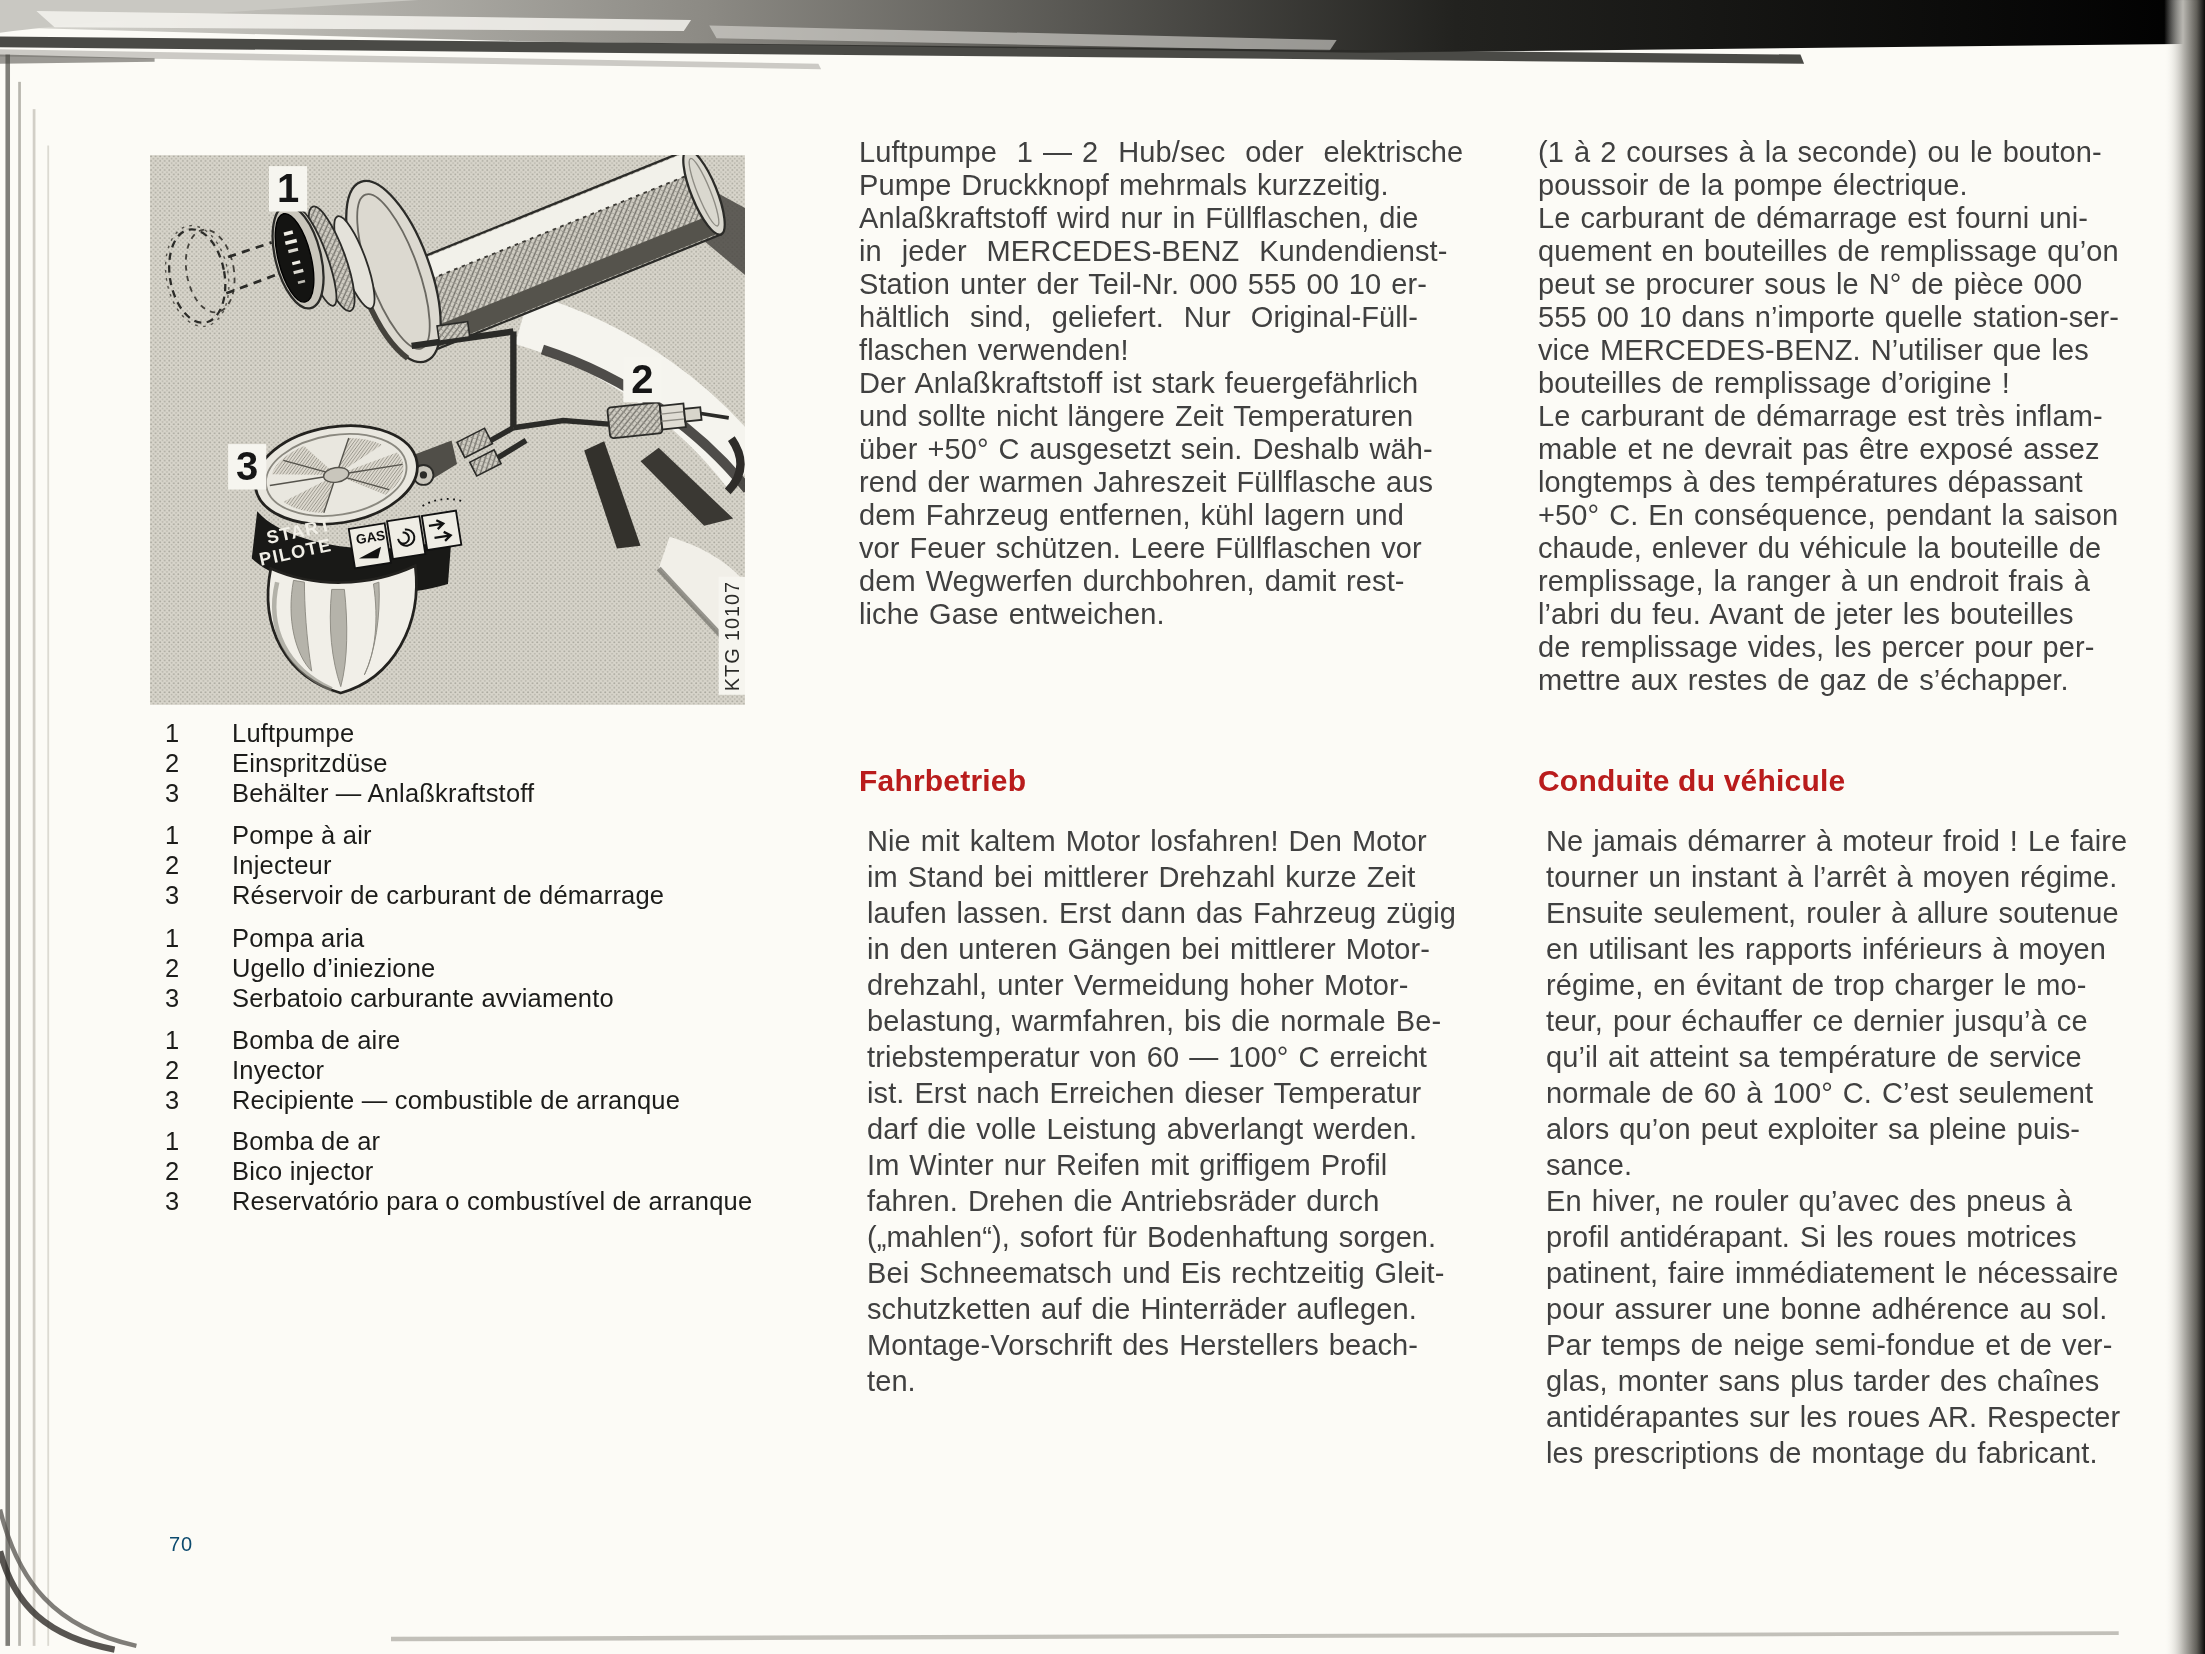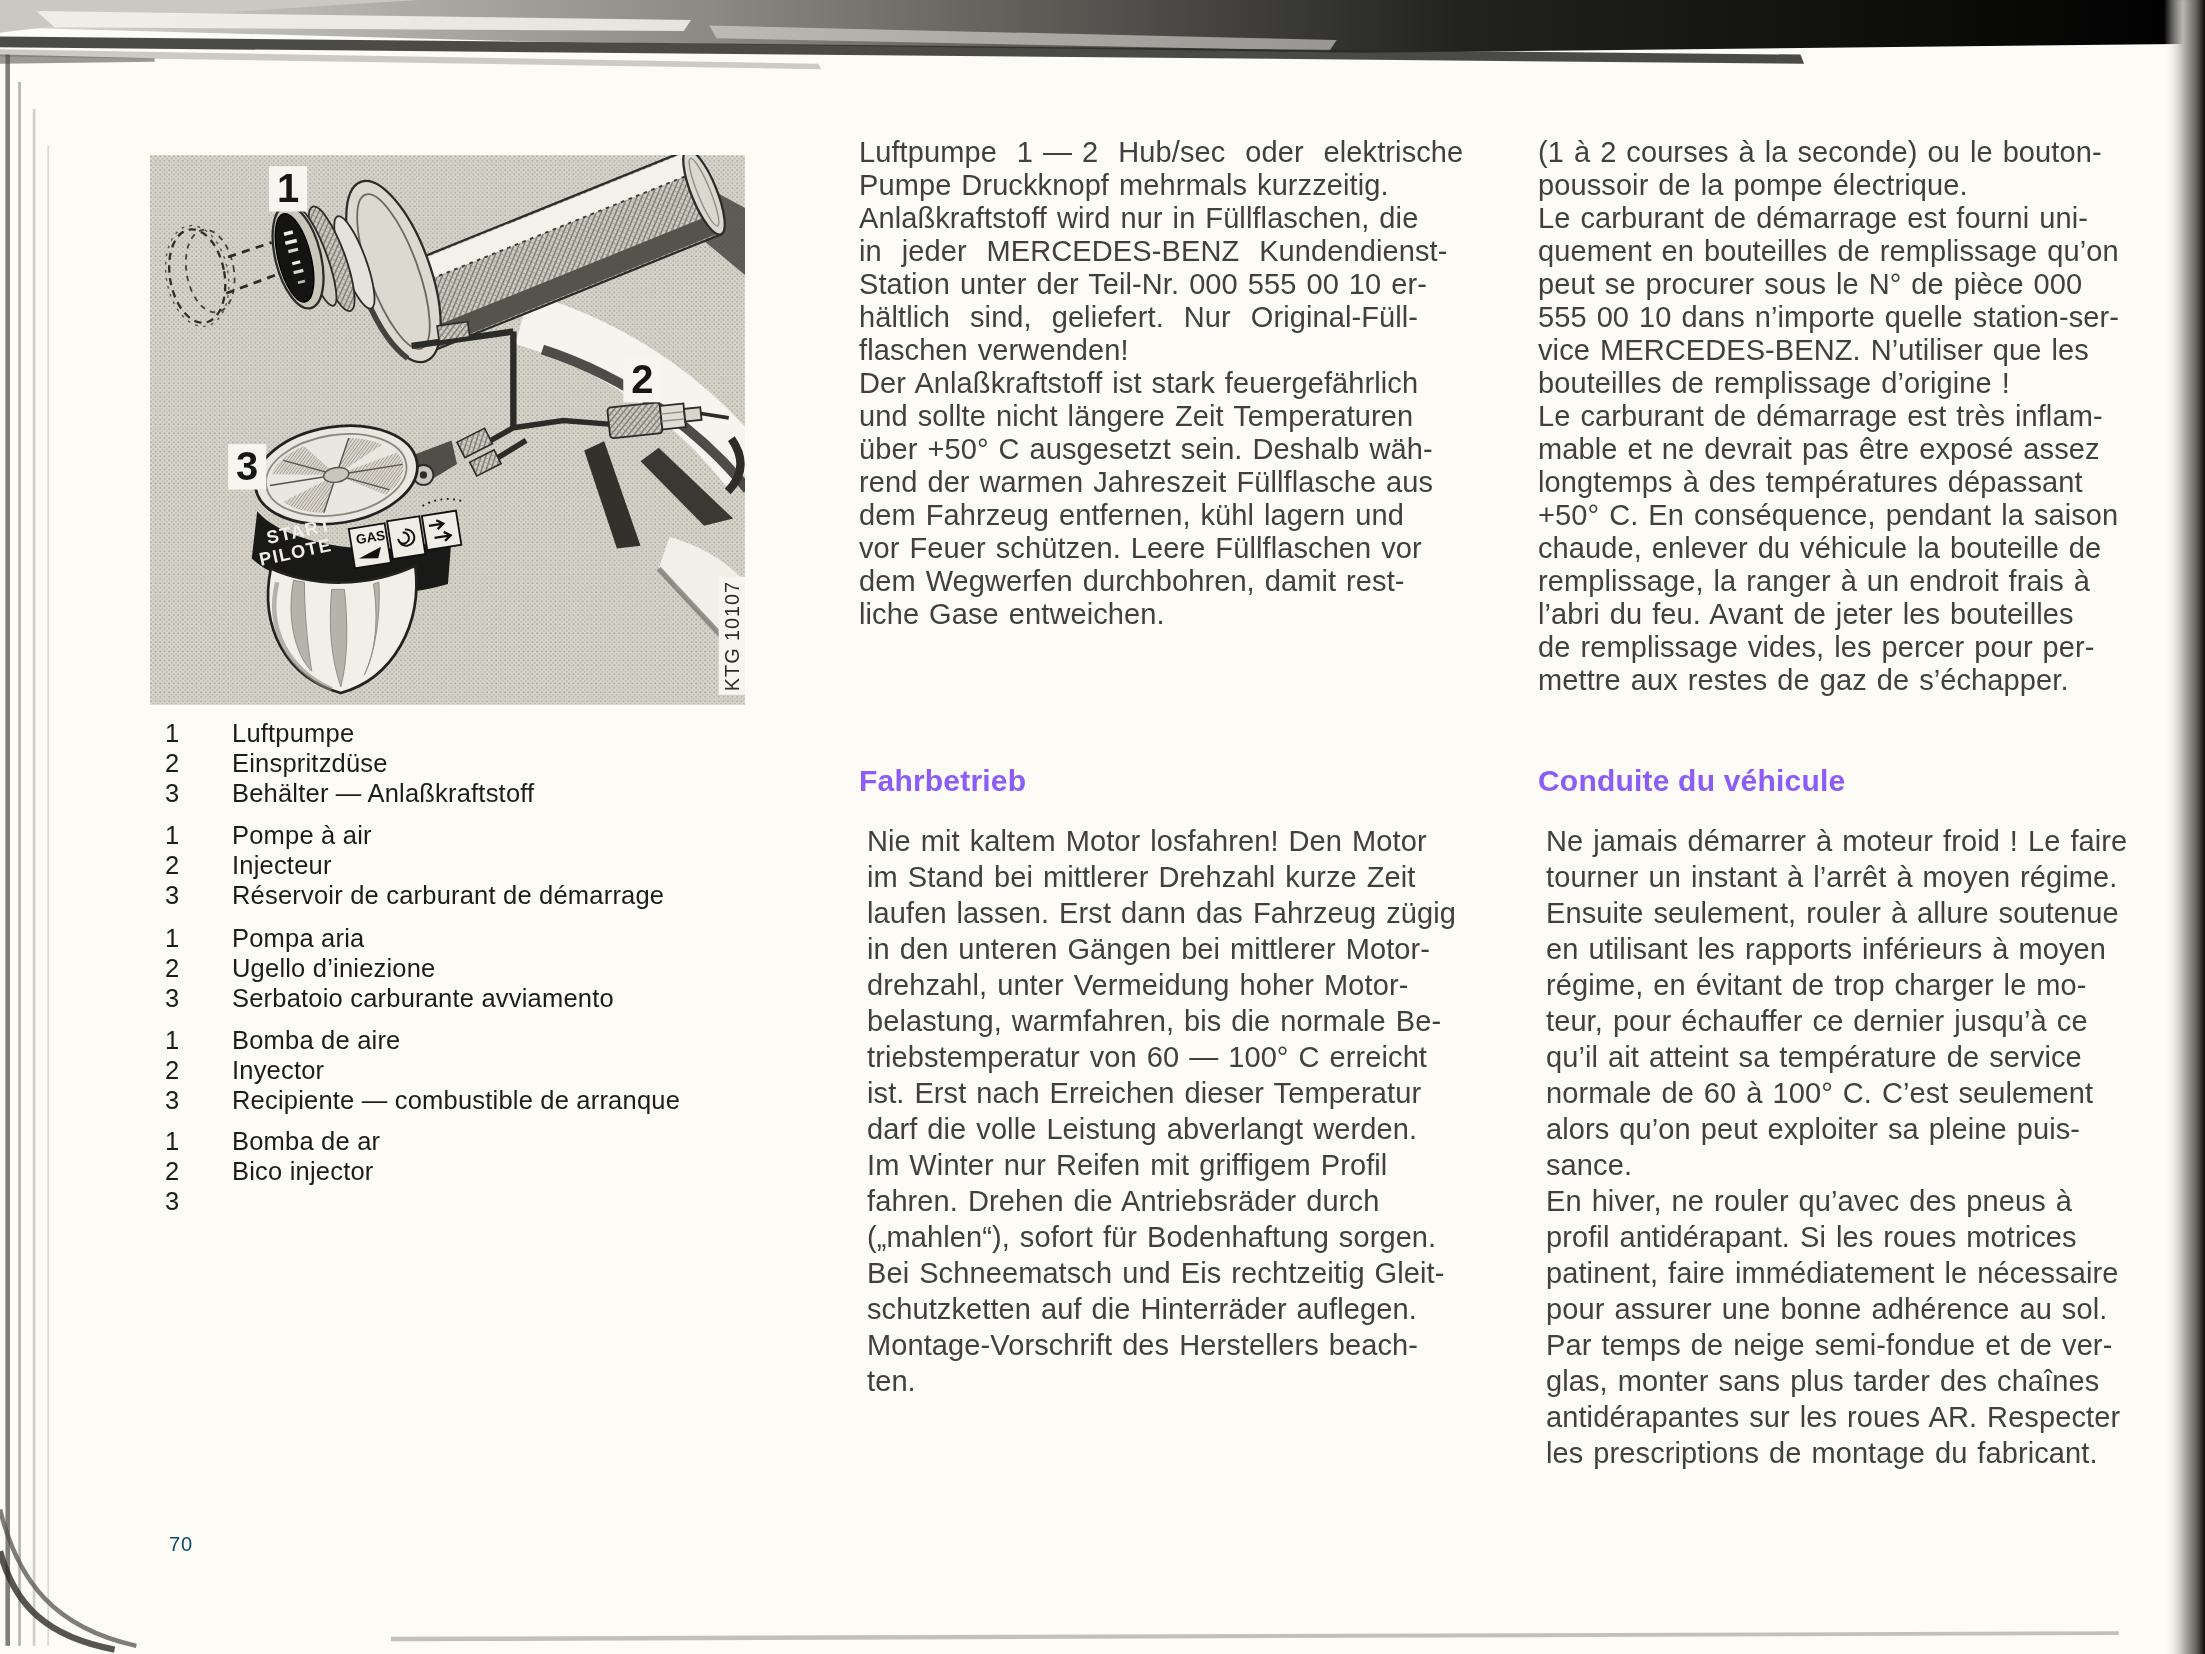--- a/index.html
+++ b/index.html
@@ -22,21 +22,21 @@
     word-spacing:1.8px;
     color:#404040;
   }
   .para1{line-height:33px;}
   .para2{line-height:36px;margin-left:8px;}
   .heading{
     position:absolute;
     font-size:30px;
     font-weight:700;
     letter-spacing:0.2px;
-    color:#8b5cf6;
+    color:#b91c1c;
   }
   .legend-block{position:absolute;left:165px;}
   .legend-row{display:flex;line-height:30px;font-size:25.5px;color:#1c1c1a;}
   .legend-row .ln{width:58px;flex:0 0 58px;}
   .legend-row .lt{letter-spacing:0.2px;margin-left:9px;}
   .page-number{
     position:absolute;left:169px;top:1533px;
     font-size:20px;color:#0c4a6e;letter-spacing:0.9px;
   }
 </style>
@@ -322,20 +322,21 @@
         <div class="legend-row">
           <span class="ln">1</span>
           <span class="lt">Bomba de ar</span>
         </div>
         <div class="legend-row">
           <span class="ln">2</span>
           <span class="lt">Bico injector</span>
         </div>
         <div class="legend-row">
           <span class="ln">3</span>
+          <span class="lt">Reservatório para o combustível de arranque</span>
         </div>
       </div>
     </div>
 
     <div class="para para1" style="left:859px;top:136px">Luftpumpe  1 — 2  Hub/sec  oder  elektrische
 Pumpe Druckknopf mehrmals kurzzeitig.
 Anlaßkraftstoff wird nur in Füllflaschen, die
 in  jeder  MERCEDES-BENZ  Kundendienst-
 Station unter der Teil-Nr. 000 555 00 10 er-
 hältlich  sind,  geliefert.  Nur  Original-Füll-

